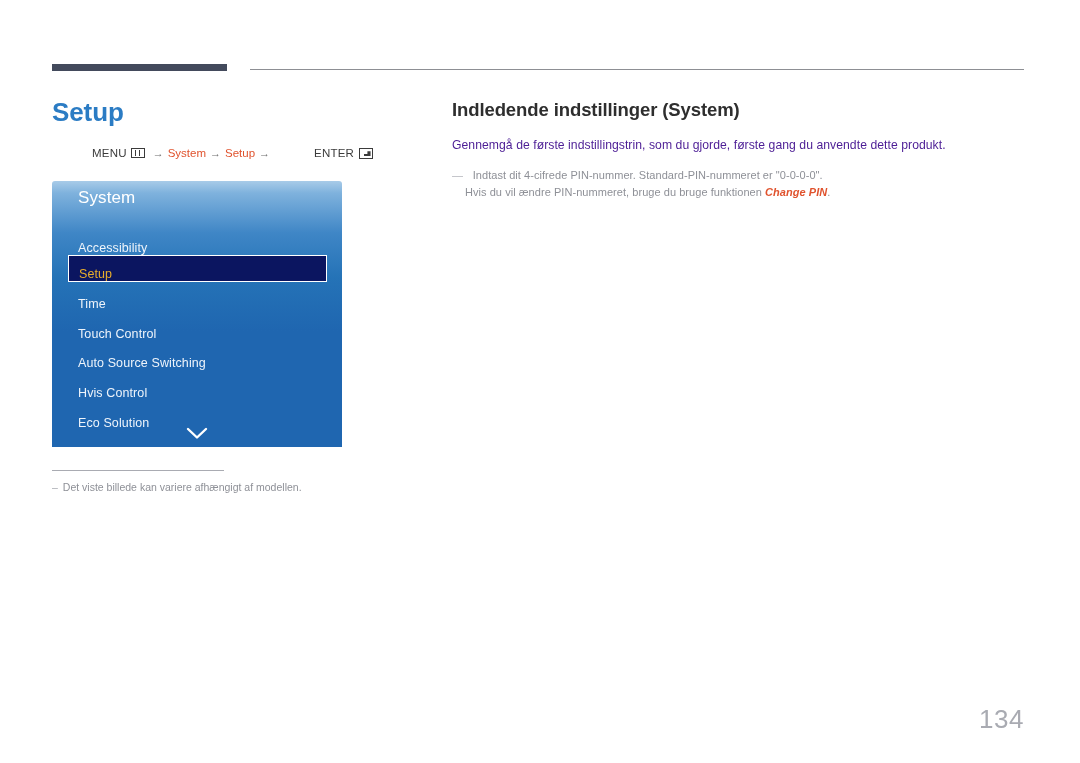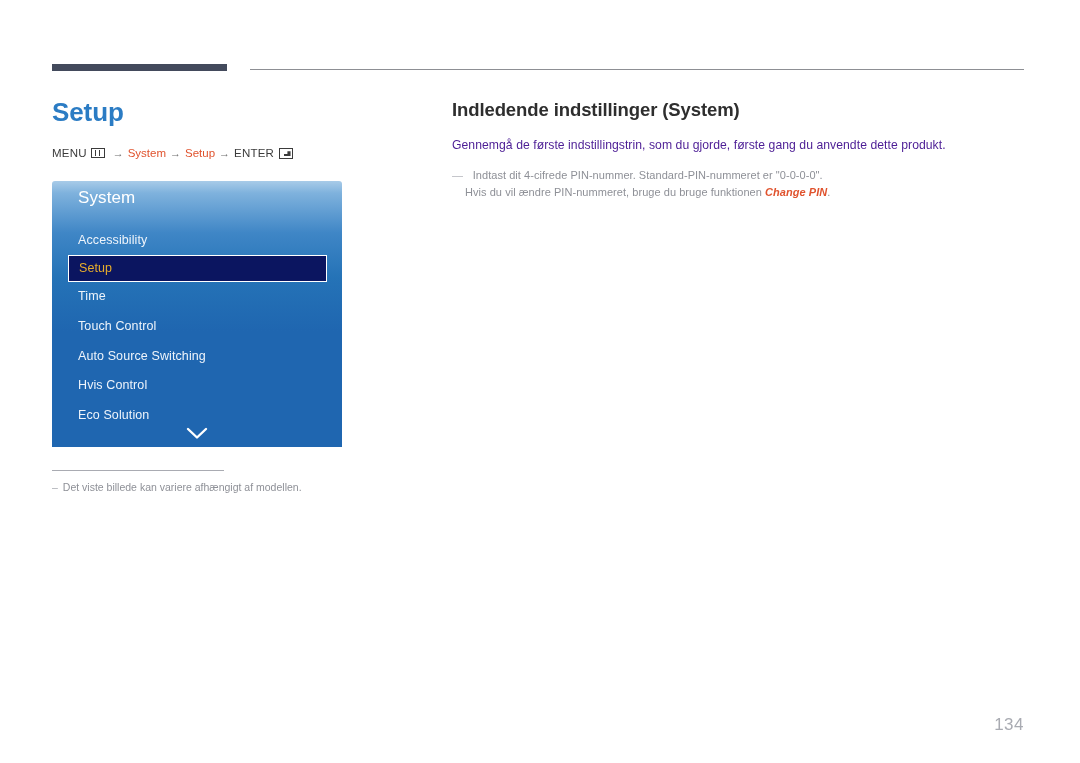--- a/index.html
+++ b/index.html
@@ -58,21 +58,21 @@
   }
   .breadcrumb {
     margin-top: 19px;
     font-size: 11.5px;
     color: #3b3b3b;
     white-space: nowrap;
     line-height: 1;
     display: flex;
     align-items: center;
   }
-  .breadcrumb .bc-text { letter-spacing: 0.2px; }
+  .breadcrumb .bc-text { letter-spacing: 0.2px; margin-left: 40px; }
   .breadcrumb .bc-accent { color: #e0532e; }
   .breadcrumb .bc-arrow {
     color: #6b6b6b;
     margin: 0 4px;
     font-size: 11px;
   }
   .icon-menu {
     display: inline-block;
     width: 14px;
     height: 10px;
@@ -145,21 +145,21 @@
   }
   .osd-list {
     position: absolute;
     left: 0;
     top: 44px;
     right: 0;
   }
   .osd-item {
     height: 29.6px;
     display: flex;
-    align-items: center;
+    align-items: flex-end;
     padding-left: 26px;
     font-size: 12.5px;
     color: #eef4fb;
     box-sizing: border-box;
     letter-spacing: 0.1px;
   }
   .osd-item.selected {
     margin: 0 15px 0 16px;
     padding-left: 10px;
     background: #0b1560;
@@ -252,21 +252,21 @@
     color: #e0532e;
     font-weight: 600;
     font-style: italic;
   }
 
   
   .page-number {
     position: absolute;
     right: 56px;
     bottom: 28px;
-    font-size: 17px;
+    font-size: 26px;
     color: #a9abb2;
     font-weight: 400;
     letter-spacing: 0.5px;
   }
 </style>
 </head>
 <body>
 
 <div class="header-rules">
   <div class="rule-thick"></div>

